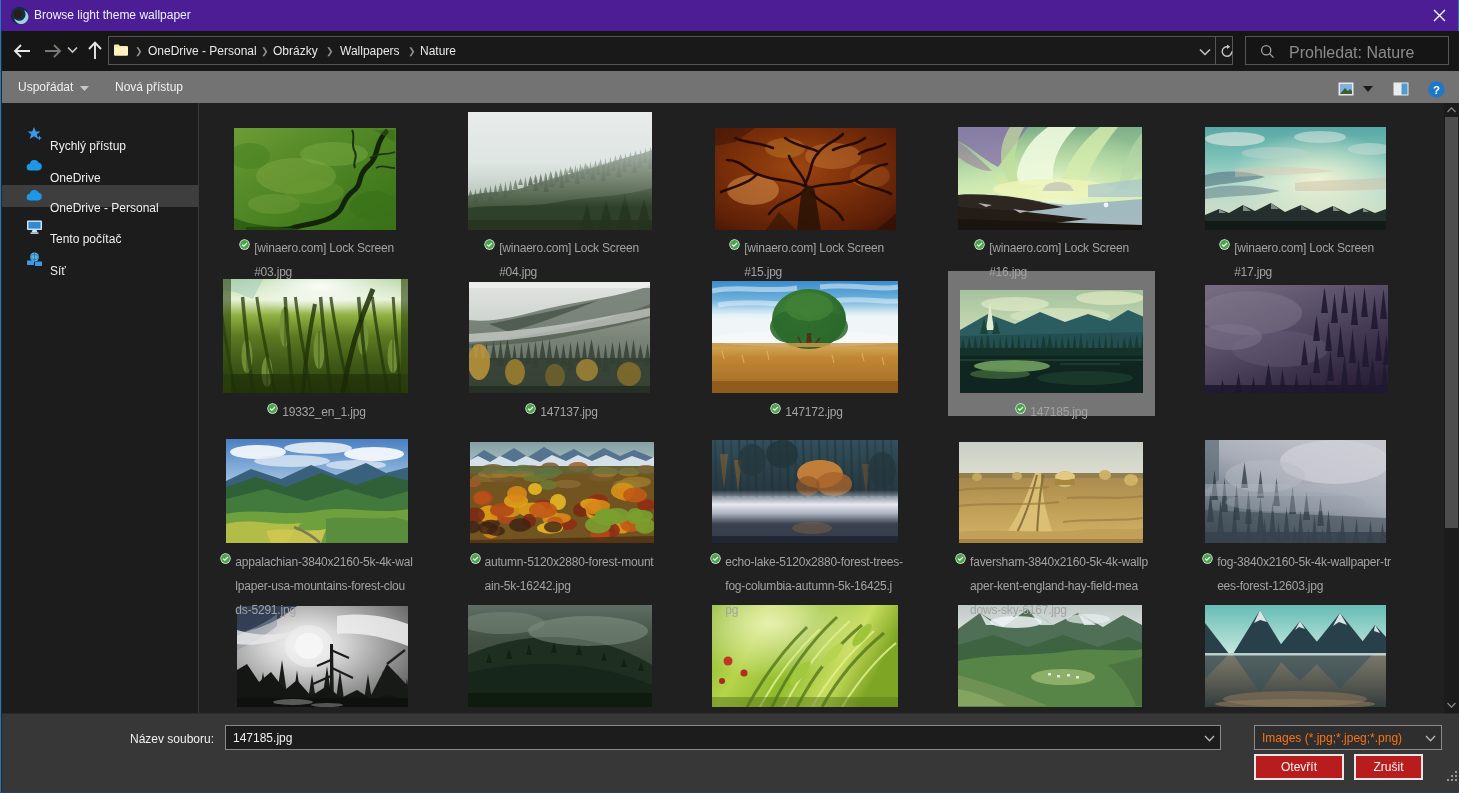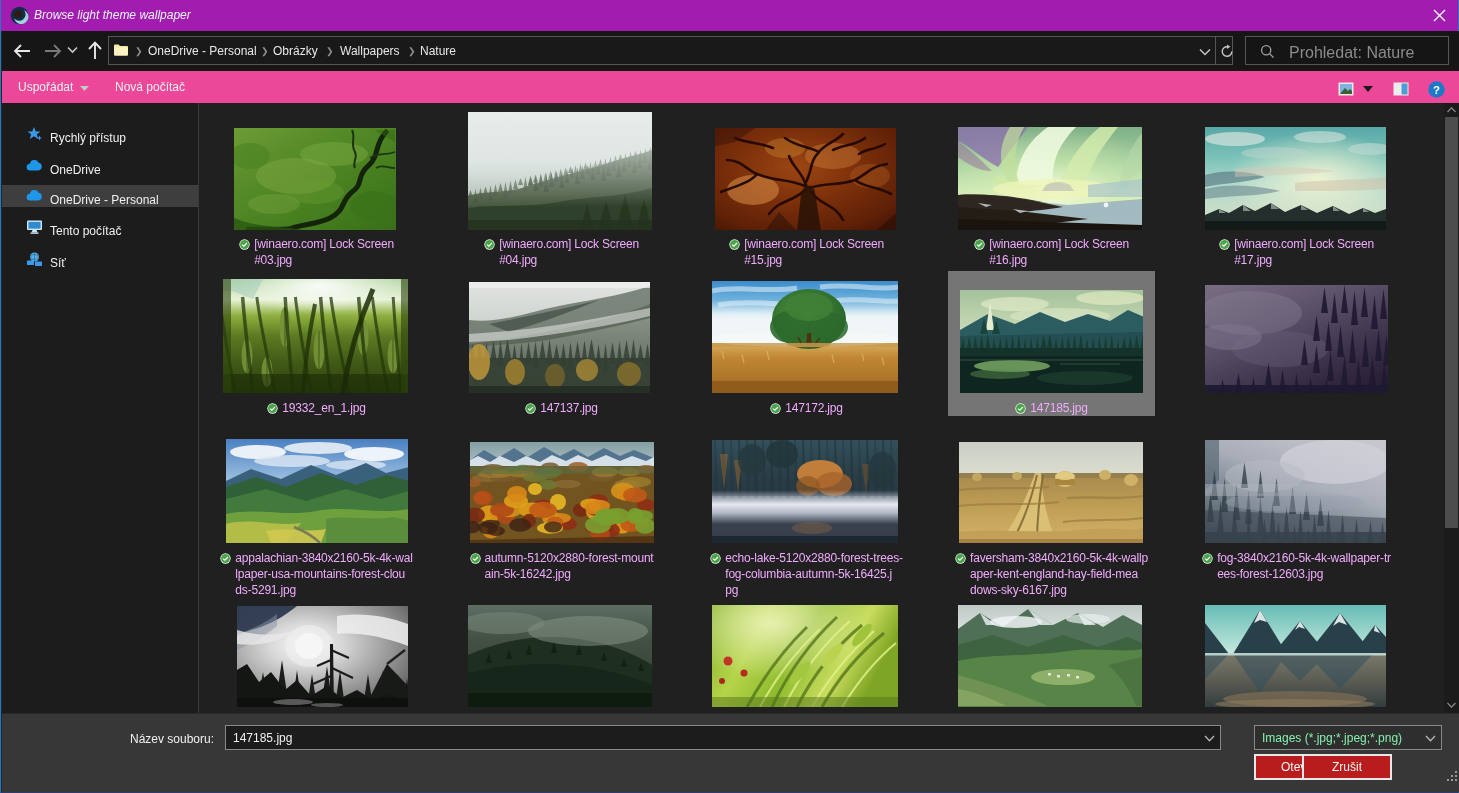--- a/index.html
+++ b/index.html
@@ -2,61 +2,61 @@
 <html><head>
 <meta charset="utf-8">
 <style>
   * { margin:0; padding:0; box-sizing:border-box; }
   html,body { width:1459px; height:793px; overflow:hidden; background:#262626;
     font-family:"Liberation Sans", sans-serif; }
   .win { position:absolute; left:0; top:0; width:1459px; height:793px;
     border-left:1px solid #2678bf; border-right:1px solid #2678bf; border-bottom:1px solid #2b3f66; }
   .abs { position:absolute; }
   
-  .titlebar { position:absolute; left:0; top:0; width:100%; height:31px; background:#a21caf;font-style:italic; }
+  .titlebar { position:absolute; left:0; top:0; width:100%; height:31px; background:#4c1d95; }
   .title-txt { position:absolute; left:33px; top:8px; font-size:12px; color:#eaf4fd; }
   
   .navbar { position:absolute; left:1px; top:31px; width:1457px; height:40px; background:#161617; }
   .crumbbox { position:absolute; left:106px; top:5px; width:1125px; height:29px;
      background:#191919; border:1px solid #565656; }
   .crumb { color:#e8e8e8; font-size:12px; position:absolute; top:7px; }
   .crumbsep { color:#8f8f8f; font-size:9px; position:absolute; top:9px; }
   .searchbox { position:absolute; left:1243px; top:5px; width:204px; height:29px;
      background:#151515; border:1px solid #565656; }
   .search-ph { position:absolute; left:43px; top:7px; font-size:16px; color:#8b8b8b; }
   
-  .toolbar { position:absolute; left:1px; top:71px; width:1457px; height:32px; background:#ec4899; }
+  .toolbar { position:absolute; left:1px; top:71px; width:1457px; height:32px; background:#737373; }
   .tb-txt { position:absolute; top:9px; color:#f0f0f0; font-size:12px; }
   
   .content { position:absolute; left:1px; top:103px; width:1457px; height:610px; background:#202021; }
   .sidebar { position:absolute; left:0; top:0; width:196px; height:610px; background:#1c1c1d; }
   .sidebar-div { position:absolute; left:196px; top:0; width:1px; height:610px; background:#3a3a3a; }
   .side-item { position:absolute; left:0; width:196px; height:22px; }
   .side-item.sel { background:#3e3e3e; }
-  .side-txt { position:absolute; left:48px; top:8px; font-size:12px; color:#f0f0f0; }
+  .side-txt { position:absolute; left:48px; top:16px; font-size:12px; color:#f0f0f0; }
   .side-ico { position:absolute; left:24px; top:3px; width:17px; height:16px; }
   
   .thumb { position:absolute; overflow:hidden; }
   .cap { position:absolute; display:flex; justify-content:center; align-items:flex-start;
-     font-size:12px; line-height:16px; color:#f0abfc; text-align:left; letter-spacing:-0.2px; }
+     font-size:12px; line-height:24px; color:#a3a3a3; text-align:left; letter-spacing:-0.2px; }
   .cap .badge { width:11px; height:11px; margin-right:4px; margin-top:2.5px; flex:none; }
   .sel-rect { position:absolute; left:946px; top:168px; width:207px; height:145px; background:#757575; }
   
   .vscroll { position:absolute; left:1442px; top:0; width:15px; height:610px; background:#1b1b1b; }
   .vthumb { position:absolute; left:1px; top:14px; width:13px; height:411px; background:#4d4d4d; }
   
   .footer { position:absolute; left:1px; top:713px; width:1457px; height:79px; background:#373737;
      border-top:1px solid #2a2a2a; }
   .f-label { position:absolute; left:128px; top:18px; font-size:12px; color:#f0f0f0; }
   .f-input { position:absolute; left:223px; top:11px; width:996px; height:25px; background:#1c1c1c;
      border:1px solid #898989; }
   .f-input span { position:absolute; left:7px; top:5px; font-size:12px; color:#f0f0f0; }
   .f-select { position:absolute; left:1252px; top:11px; width:188px; height:25px; background:#2e2e2e;
      border:1px solid #898989; }
-  .f-select span { position:absolute; left:7px; top:5px; font-size:12px; color:#86efac; }
+  .f-select span { position:absolute; left:7px; top:5px; font-size:12px; color:#f97316; }
   .btn { position:absolute; top:40px; height:26px; background:#b91c1c; border:2px solid #e8e8e8;
      color:#f5f5f5; font-size:12px; text-align:center; line-height:22px; }
 </style>
 </head>
 <body>
 <div class="win">
 
   <div class="titlebar">
     <svg class="abs" style="left:9px;top:6px" width="19" height="19" viewBox="0 0 19 19">
       <circle cx="9.5" cy="9.5" r="8.8" fill="#132c49"></circle>
@@ -111,21 +111,21 @@
       </svg>
       <span class="search-ph">Prohledat: Nature</span>
     </div>
   </div>
 
   <div class="toolbar">
     <span class="tb-txt" style="left:16px">Uspořádat</span>
     <svg class="abs" style="left:78px;top:15px" width="9" height="6" viewBox="0 0 9 6">
       <path d="M0 0 L4.5 5 L9 0 Z" fill="#c8c8c8"></path>
     </svg>
-    <span class="tb-txt" style="left:113px">Nová počítač</span>
+    <span class="tb-txt" style="left:113px">Nová přístup</span>
     <svg class="abs" style="left:1336px;top:11px" width="16" height="14" viewBox="0 0 16 14">
       <rect x="0.5" y="0.5" width="15" height="13" fill="#e8e8e8"></rect>
       <rect x="2" y="2" width="12" height="10" fill="#7fb2e0"></rect>
       <path d="M2 12 L7 6 L10 9 L12 7 L14 9 V12 Z" fill="#3a5f33"></path>
     </svg>
     <svg class="abs" style="left:1361px;top:15px" width="10" height="7" viewBox="0 0 10 7">
       <path d="M0 0 L5 6 L10 0 Z" fill="#1a1a1a"></path>
     </svg>
     <svg class="abs" style="left:1391px;top:11px" width="16" height="14" viewBox="0 0 16 14">
       <rect x="0.5" y="0.5" width="15" height="13" fill="#ececec"></rect>
@@ -1135,21 +1135,21 @@
         <path d="M1 1 L5.5 5.7 L10 1" stroke="#b8b8b8" stroke-width="1.3" fill="none"></path>
       </svg>
     </div>
     <div class="f-select">
       <span>Images (*.jpg;*.jpeg;*.png)</span>
       <svg class="abs" style="left:170px;top:9px" width="11" height="7" viewBox="0 0 11 7">
         <path d="M1 1 L5.5 5.7 L10 1" stroke="#b8b8b8" stroke-width="1.3" fill="none"></path>
       </svg>
     </div>
     <div class="btn" style="left:1252px;width:90px">Otevřít</div>
-    <div class="btn" style="left:1300px;width:90px">Zrušit</div>
+    <div class="btn" style="left:1352px;width:69px">Zrušit</div>
     <svg class="abs" style="left:1444px;top:56px" width="12" height="12" viewBox="0 0 12 12">
       <g fill="#9a9a9a">
         <rect x="9" y="1" width="2" height="2"></rect>
           <rect x="9" y="5" width="2" height="2"></rect>
           <rect x="9" y="9" width="2" height="2"></rect>
         <rect x="5" y="5" width="2" height="2"></rect>
           <rect x="5" y="9" width="2" height="2"></rect>
         <rect x="1" y="9" width="2" height="2"></rect>
       </g>
     </svg>

